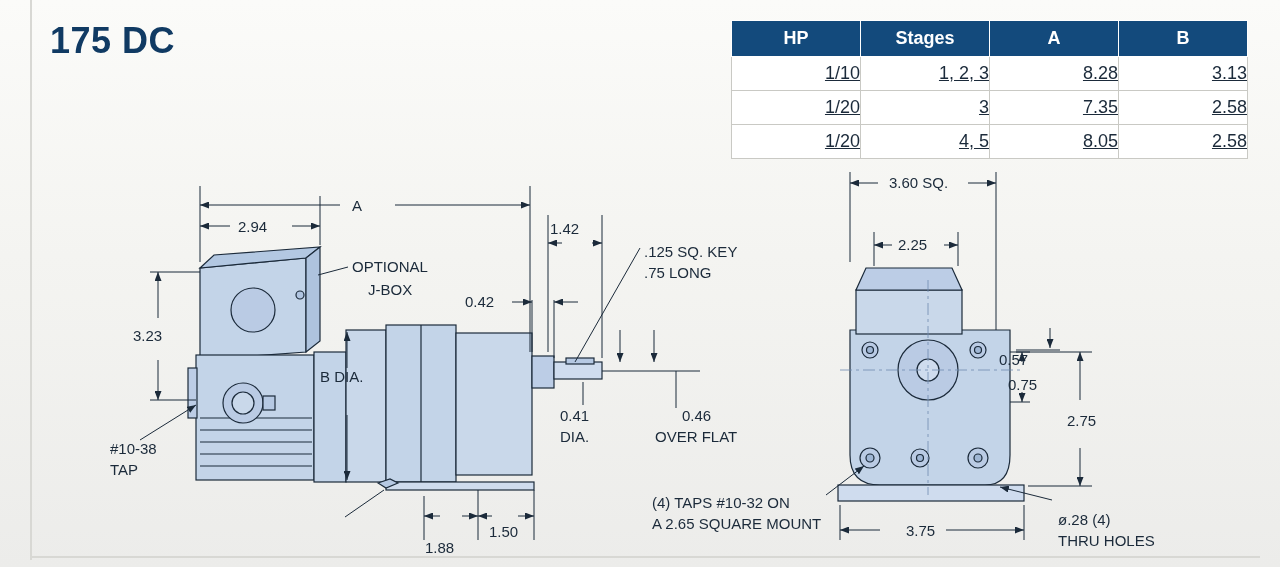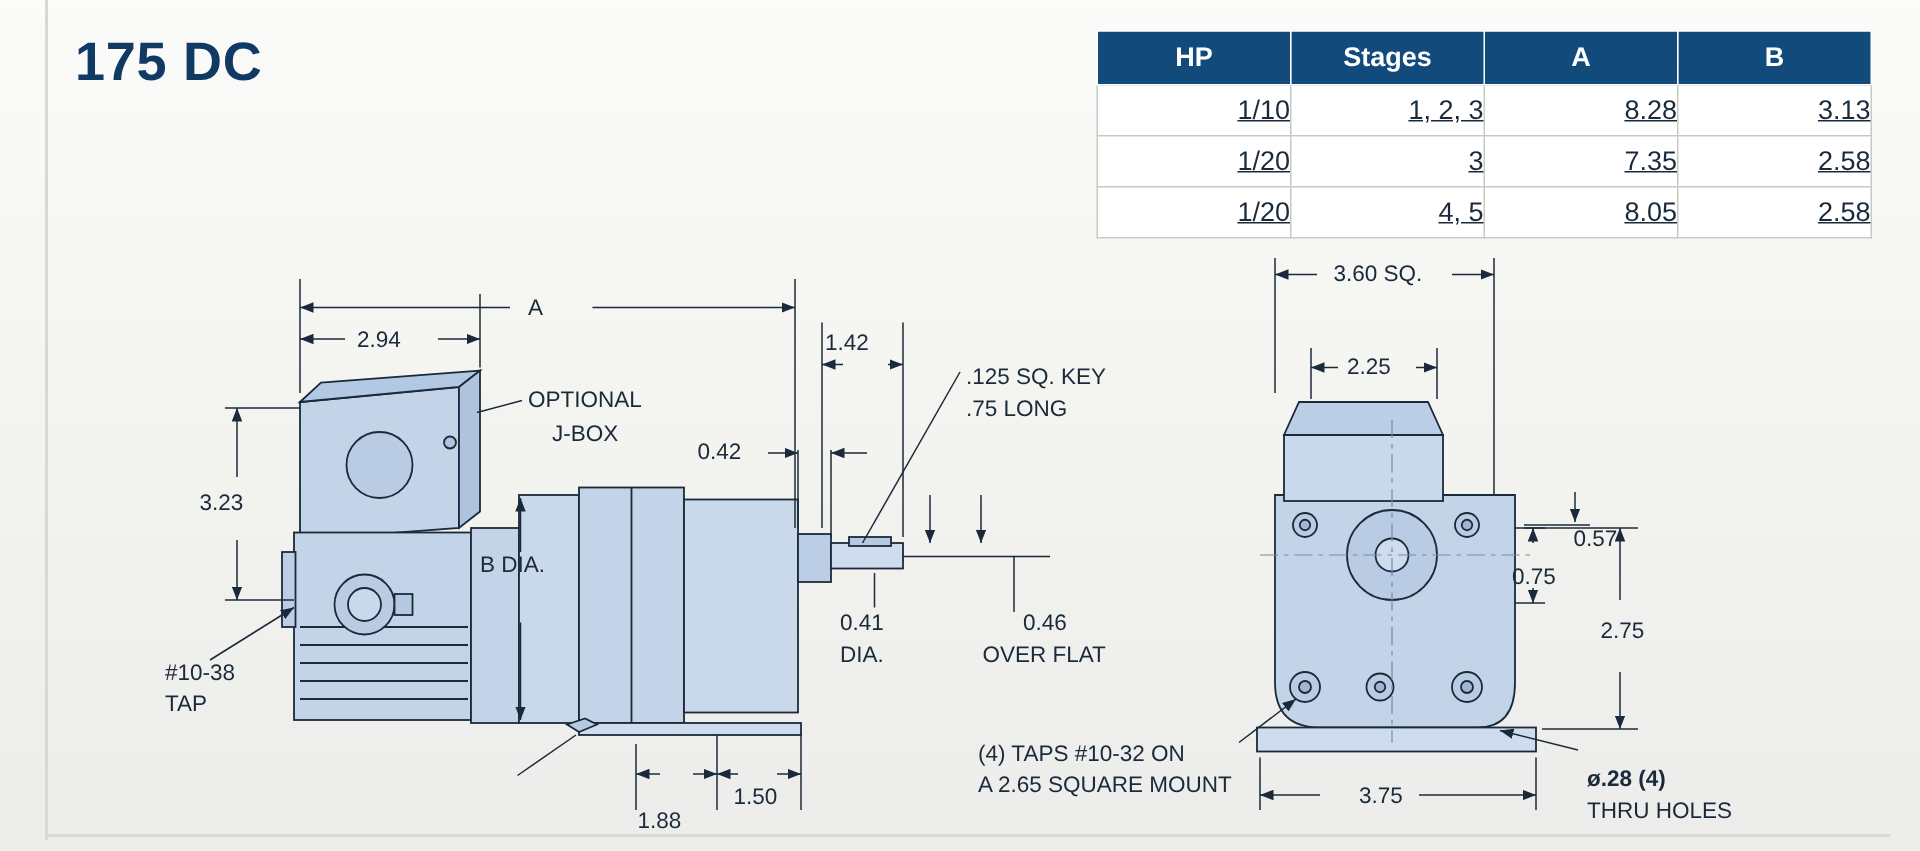--- a/index.html
+++ b/index.html
@@ -256,23 +256,23 @@
   <div class="lbl" style="left:644px;top:264px;">.75 LONG</div>
   <div class="lbl" style="left:560px;top:407px;">0.41</div>
   <div class="lbl" style="left:560px;top:428px;">DIA.</div>
   <div class="lbl" style="left:682px;top:407px;">0.46</div>
   <div class="lbl" style="left:655px;top:428px;">OVER FLAT</div>
   <div class="lbl" style="left:110px;top:440px;">#10-38</div>
   <div class="lbl" style="left:110px;top:461px;">TAP</div>
 
   <div class="lbl" style="left:889px;top:174px;">3.60 SQ.</div>
   <div class="lbl" style="left:898px;top:236px;">2.25</div>
-  <div class="lbl" style="left:1049px;top:351px;">0.57</div>
+  <div class="lbl" style="left:999px;top:351px;">0.57</div>
   <div class="lbl" style="left:1008px;top:376px;">0.75</div>
   <div class="lbl" style="left:1067px;top:412px;">2.75</div>
   <div class="lbl" style="left:906px;top:522px;">3.75</div>
 
   <div class="lbl" style="left:652px;top:494px;">(4) TAPS #10-32 ON</div>
   <div class="lbl" style="left:652px;top:515px;">A 2.65 SQUARE MOUNT</div>
-  <div class="lbl" style="left:1058px;top:511px;font-weight:bold;">ø.28 (4)</div>
+  <div class="lbl" style="left:1058px;top:511px;">ø.28 (4)</div>
   <div class="lbl" style="left:1058px;top:532px;">THRU HOLES</div>
 
 </div>
 
 </body></html>

